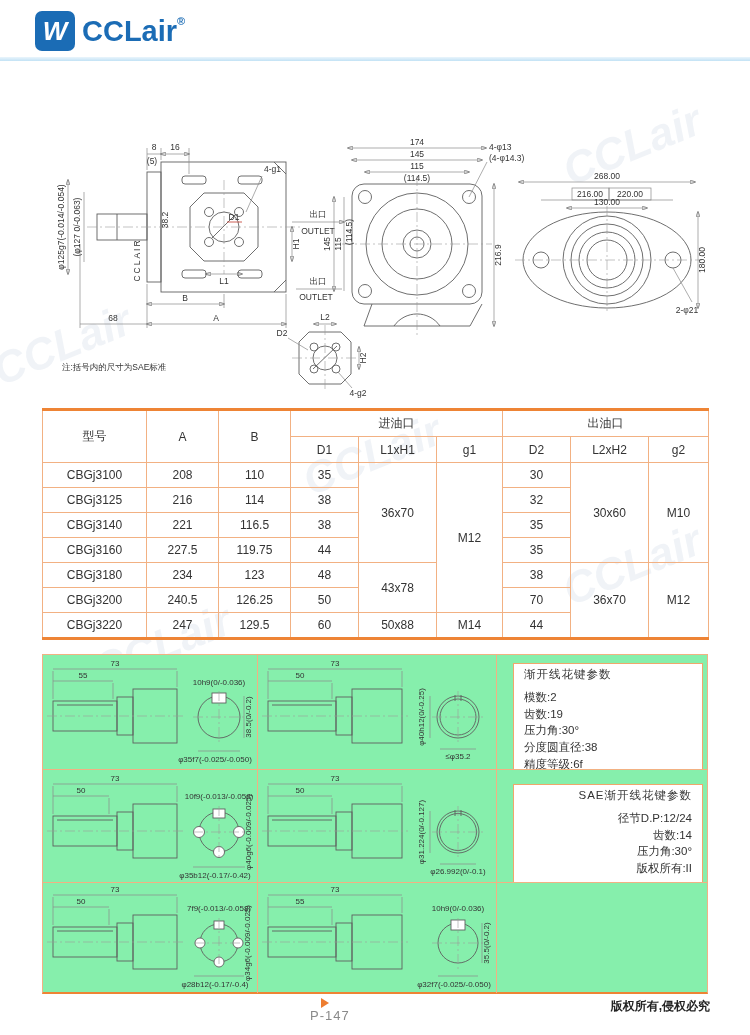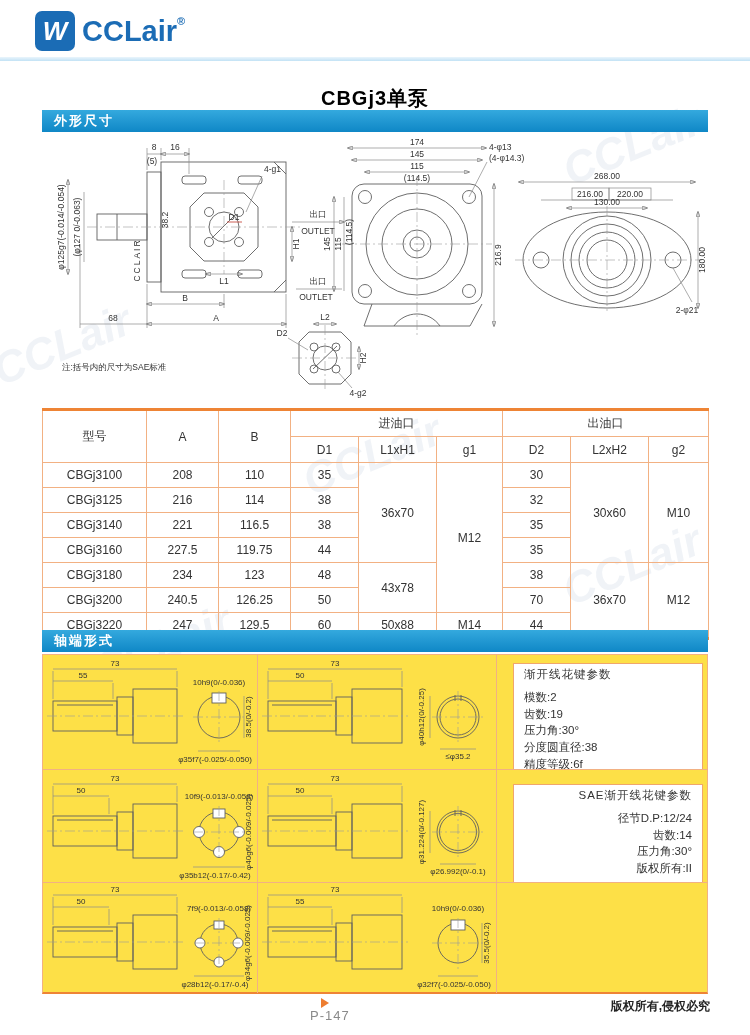--- a/index.html
+++ b/index.html
@@ -22,21 +22,21 @@
   .tech .cl{stroke:#9a9a9a;stroke-width:.6;stroke-dasharray:10 3 2 3;}
   .tech .wf{fill:#fff;}
   .tech text{stroke:none;fill:#333;font-size:8.5px;}
   .tech .rl{stroke:#c0392b;stroke-width:.8;}
   
   .spec-table{position:absolute;left:42px;top:408px;width:666px;border-collapse:collapse;font-size:12px;color:#333;text-align:center;table-layout:fixed;}
   .spec-table th,.spec-table td{border:1px solid #f2b183;font-weight:normal;height:24px;padding:0;}
   .spec-table thead th{height:25px;}
   .spec-table{border-top:3px solid #ee8435;border-bottom:3px solid #ee8435;}
   
-  .shaft-grid{position:absolute;left:42px;top:654px;width:666px;height:340px;display:grid;grid-template-columns:215px 239px 210px;grid-template-rows:115px 113px 110px;border:1px solid #f2b183;border-bottom:2px solid #ee8435;box-sizing:border-box;background:#fde047;}
+  .shaft-grid{position:absolute;left:42px;top:654px;width:666px;height:340px;display:grid;grid-template-columns:215px 239px 210px;grid-template-rows:115px 113px 110px;border:1px solid #f2b183;border-bottom:2px solid #ee8435;box-sizing:border-box;background:#86efac;}
   .sg-cell{border-right:1px solid #f2b183;border-bottom:1px solid #f2b183;position:relative;overflow:hidden;}
   .sg-cell.lastcol{border-right:none;}
   .sg-cell.lastrow{border-bottom:none;}
   .sg-cell svg text{font-size:8px;}
   .pbox{position:absolute;left:16px;top:8px;width:168px;border:1px solid #f0a66b;padding:3px 10px 6px 10px;font-size:11.5px;color:#333;background:#fff;}
   .pbox .t{margin-bottom:7px;letter-spacing:1px;}
   .pbox .l{line-height:1.45;}
   
   .footer-page{position:absolute;top:998px;left:310px;display:flex;align-items:center;flex-direction:column;}
   .tri{width:0;height:0;border-top:5px solid transparent;border-bottom:5px solid transparent;border-left:8px solid #ed7d31;margin-right:10px;}
@@ -62,25 +62,21 @@
       <svg width="42" height="42" viewBox="0 0 42 42">
         <rect x="1" y="1" width="40" height="40" rx="7" fill="#1b6cb5"></rect>
         <text x="21" y="30" text-anchor="middle" font-size="26" font-style="italic" font-weight="bold" fill="#ffffff">W</text>
       </svg>
     </span>
     <span class="brand">CCLair</span>
     <sup class="reg">®</sup>
   </header>
   <div class="hdr-rule"></div>
 
-  <h1 class="page-title">CBGj3单泵</h1>
-
-  <div class="section-bar" style="top:110px;">
-    <span>外形尺寸</span>
-  </div>
+
 
   <svg class="main-drawing tech" width="666" height="274" viewBox="0 0 666 274">
     <defs>
       <marker id="ar" markerWidth="8" markerHeight="6" refX="7" refY="3" orient="auto">
           <path d="M0,0L8,3L0,6z" fill="#777" stroke="none"></path>
         </marker>
       <marker id="al" markerWidth="8" markerHeight="6" refX="1" refY="3" orient="auto">
           <path d="M8,0L0,3L8,6z" fill="#777" stroke="none"></path>
         </marker>
     </defs>
@@ -311,23 +307,20 @@
         <td>247</td>
         <td>129.5</td>
         <td>60</td>
         <td>50x88</td>
         <td>M14</td>
         <td>44</td>
       </tr>
     </tbody>
   </table>
 
-  <div class="section-bar" style="top:630px;">
-    <span>轴端形式</span>
-  </div>
 
   <div class="shaft-grid">
 
     <div class="sg-cell">
       <svg class="tech" width="215" height="114" viewBox="0 0 215 114">
         <rect x="10" y="46" width="64" height="30"></rect>
           <rect x="74" y="42" width="16" height="38"></rect>
           <rect x="90" y="34" width="44" height="54"></rect>
         <line x1="14" y1="50" x2="70" y2="50"></line>
         <line class="cl" x1="4" y1="61" x2="140" y2="61"></line>

